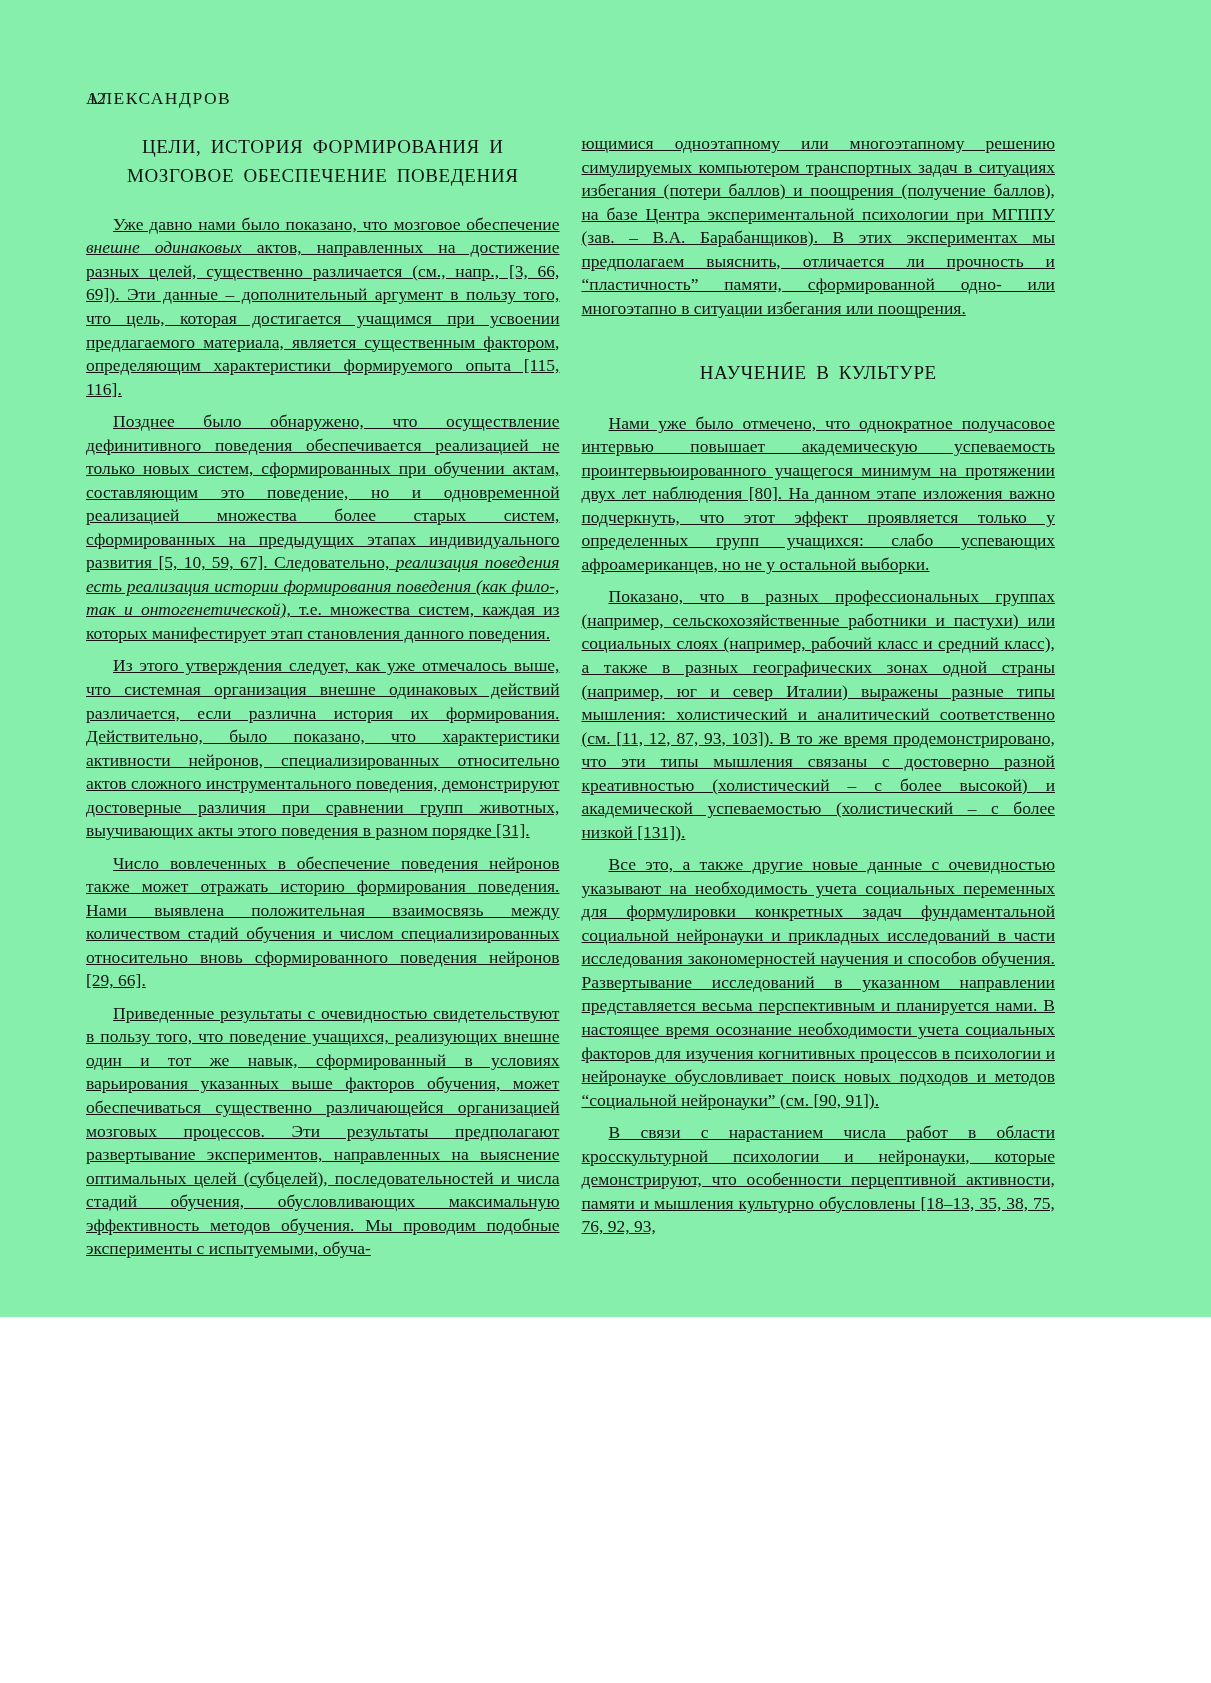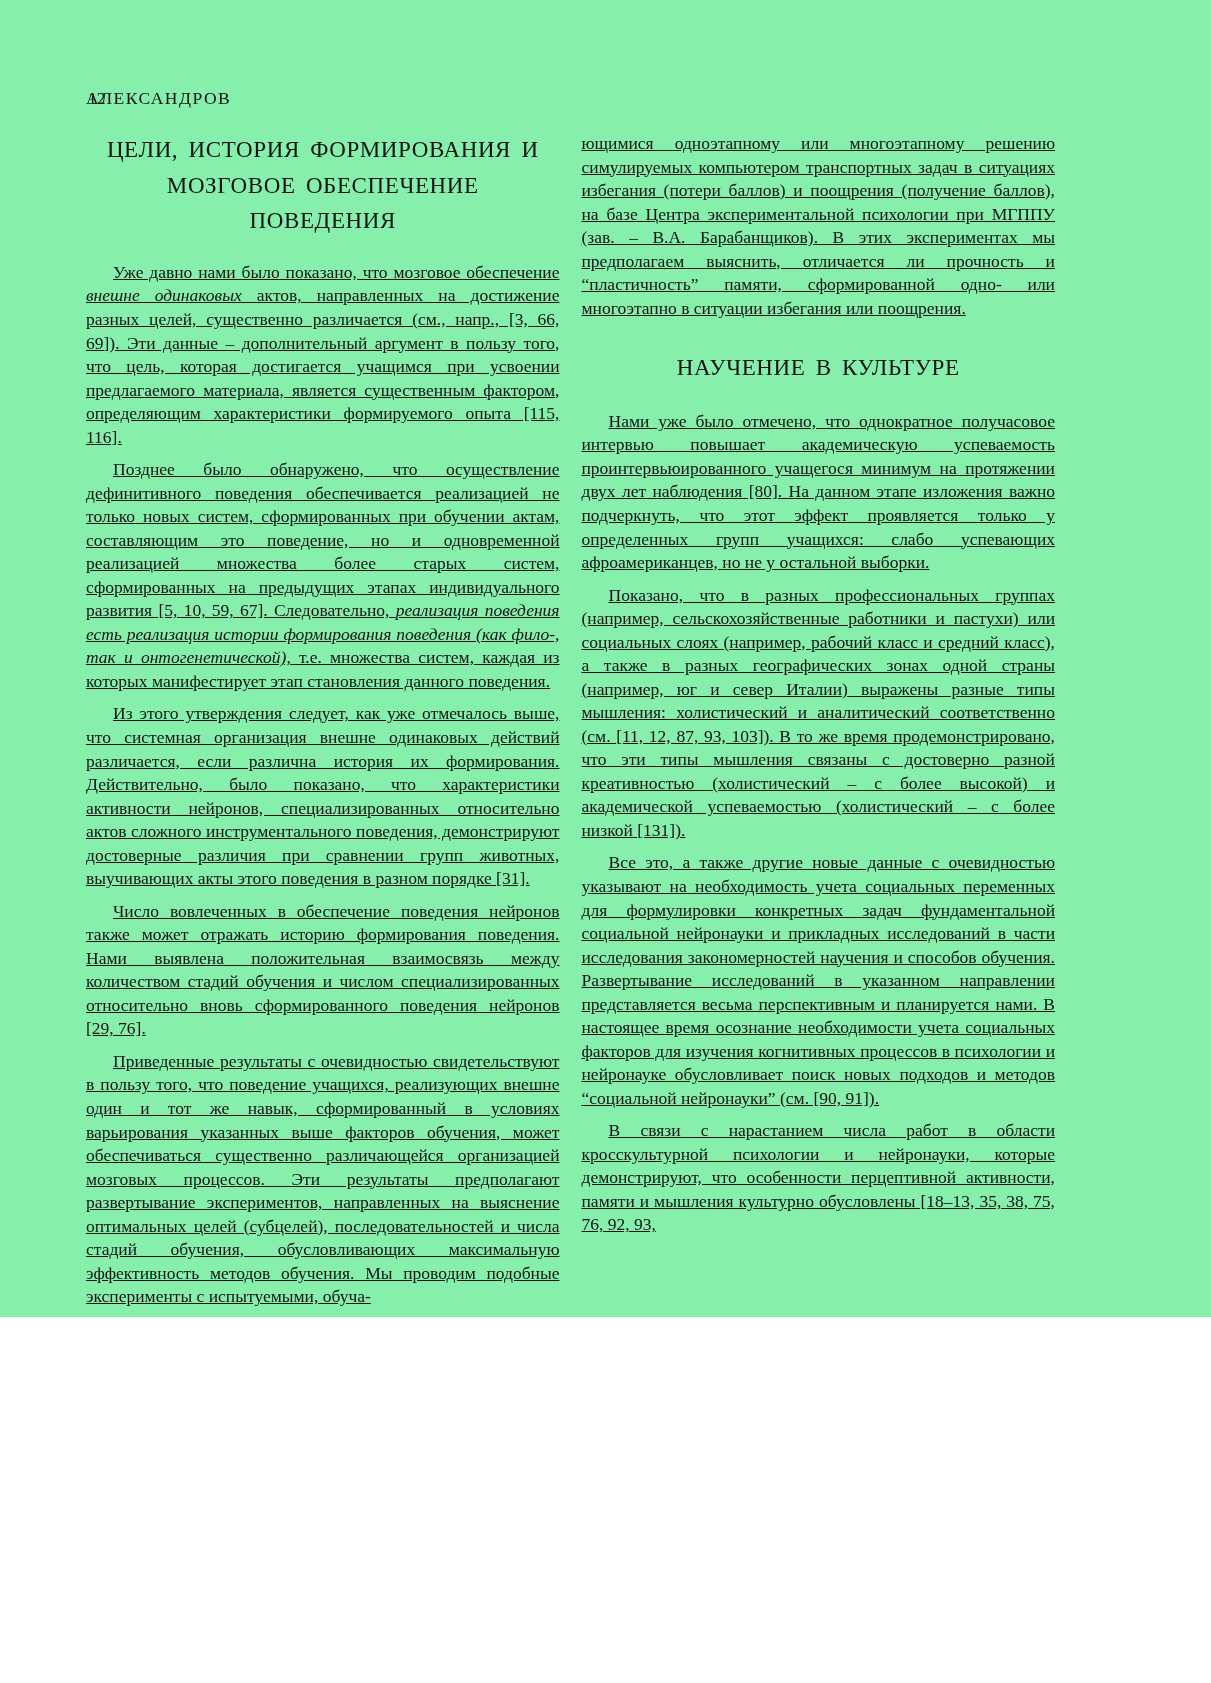--- a/index.html
+++ b/index.html
@@ -41,30 +41,30 @@
     display: flex;
     gap: 22px;
   }
   .column {
     flex: 1 1 0;
     font-size: 17.5px;
     line-height: 1.345;
     text-align: justify;
   }
   .section-heading {
-    font-size: 23px;
+    font-size: 19px;
     font-weight: 400;
     text-align: center;
     letter-spacing: 0.6px;
     word-spacing: 4px;
     line-height: 1.55;
     margin: 0 4px 22px 4px;
   }
   .section-heading.mid {
-    margin-top: 30px;
+    margin-top: 38px;
     margin-bottom: 24px;
   }
   .para {
     margin: 0;
     text-indent: 27px;
     text-decoration: underline;
   }
   .para + .para {
     margin-top: 9px;
   }
@@ -102,21 +102,21 @@
   </header>
 
   <main class="columns">
 
     <section class="column">
       <h2 class="section-heading">ЦЕЛИ, ИСТОРИЯ ФОРМИРОВАНИЯ И МОЗГОВОЕ ОБЕСПЕЧЕНИЕ ПОВЕДЕНИЯ</h2>
       <div>
           <p class="para"><span>Уже давно нами было показано, что мозговое обеспечение </span><span class="italic">внешне одинаковых</span><span> актов, направленных на достижение разных целей, существенно различается (см., напр., [3, 66, 69]). Эти данные – дополнительный аргумент в пользу того, что цель, которая достигается учащимся при усвоении предлагаемого материала, является существенным фактором, определяющим характеристики формируемого опыта [115, 116].</span></p>
           <p class="para"><span>Позднее было обнаружено, что осуществление дефинитивного поведения обеспечивается реализацией не только новых систем, сформированных при обучении актам, составляющим это поведение, но и одновременной реализацией множества более старых систем, сформированных на предыдущих этапах индивидуального развития [5, 10, 59, 67]. Следовательно, </span><span class="italic">реализация поведения есть реализация истории формирования поведения (как фило-, так и онтогенетической),</span><span> т.е. множества систем, каждая из которых манифестирует этап становления данного поведения.</span></p>
           <p class="para"><span>Из этого утверждения следует, как уже отмечалось выше, что системная организация внешне одинаковых действий различается, если различна история их формирования. Действительно, было показано, что характеристики активности нейронов, специализированных относительно актов сложного инструментального поведения, демонстрируют достоверные различия при сравнении групп животных, выучивающих акты этого поведения в разном порядке [31].</span></p>
-          <p class="para"><span>Число вовлеченных в обеспечение поведения нейронов также может отражать историю формирования поведения. Нами выявлена положительная взаимосвязь между количеством стадий обучения и числом специализированных относительно вновь сформированного поведения нейронов [29, 76].</span></p>
+          <p class="para"><span>Число вовлеченных в обеспечение поведения нейронов также может отражать историю формирования поведения. Нами выявлена положительная взаимосвязь между количеством стадий обучения и числом специализированных относительно вновь сформированного поведения нейронов [29, 66].</span></p>
           <p class="para"><span>Приведенные результаты с очевидностью свидетельствуют в пользу того, что поведение учащихся, реализующих внешне один и тот же навык, сформированный в условиях варьирования указанных выше факторов обучения, может обеспечиваться существенно различающейся организацией мозговых процессов. Эти результаты предполагают развертывание экспериментов, направленных на выяснение оптимальных целей (субцелей), последовательностей и числа стадий обучения, обусловливающих максимальную эффективность методов обучения. Мы проводим подобные эксперименты с испытуемыми, обуча-</span></p>
         </div>
     </section>
 
     <section class="column">
       <div>
           <p class="para no-indent"><span>ющимися одноэтапному или многоэтапному решению симулируемых компьютером транспортных задач в ситуациях избегания (потери баллов) и поощрения (получение баллов), на базе Центра экспериментальной психологии при МГППУ (зав. – В.А. Барабанщиков). В этих экспериментах мы предполагаем выяснить, отличается ли прочность и “пластичность” памяти, сформированной одно- или многоэтапно в ситуации избегания или поощрения.</span></p>
         </div>
       <h2 class="section-heading mid">НАУЧЕНИЕ В КУЛЬТУРЕ</h2>
       <div>

